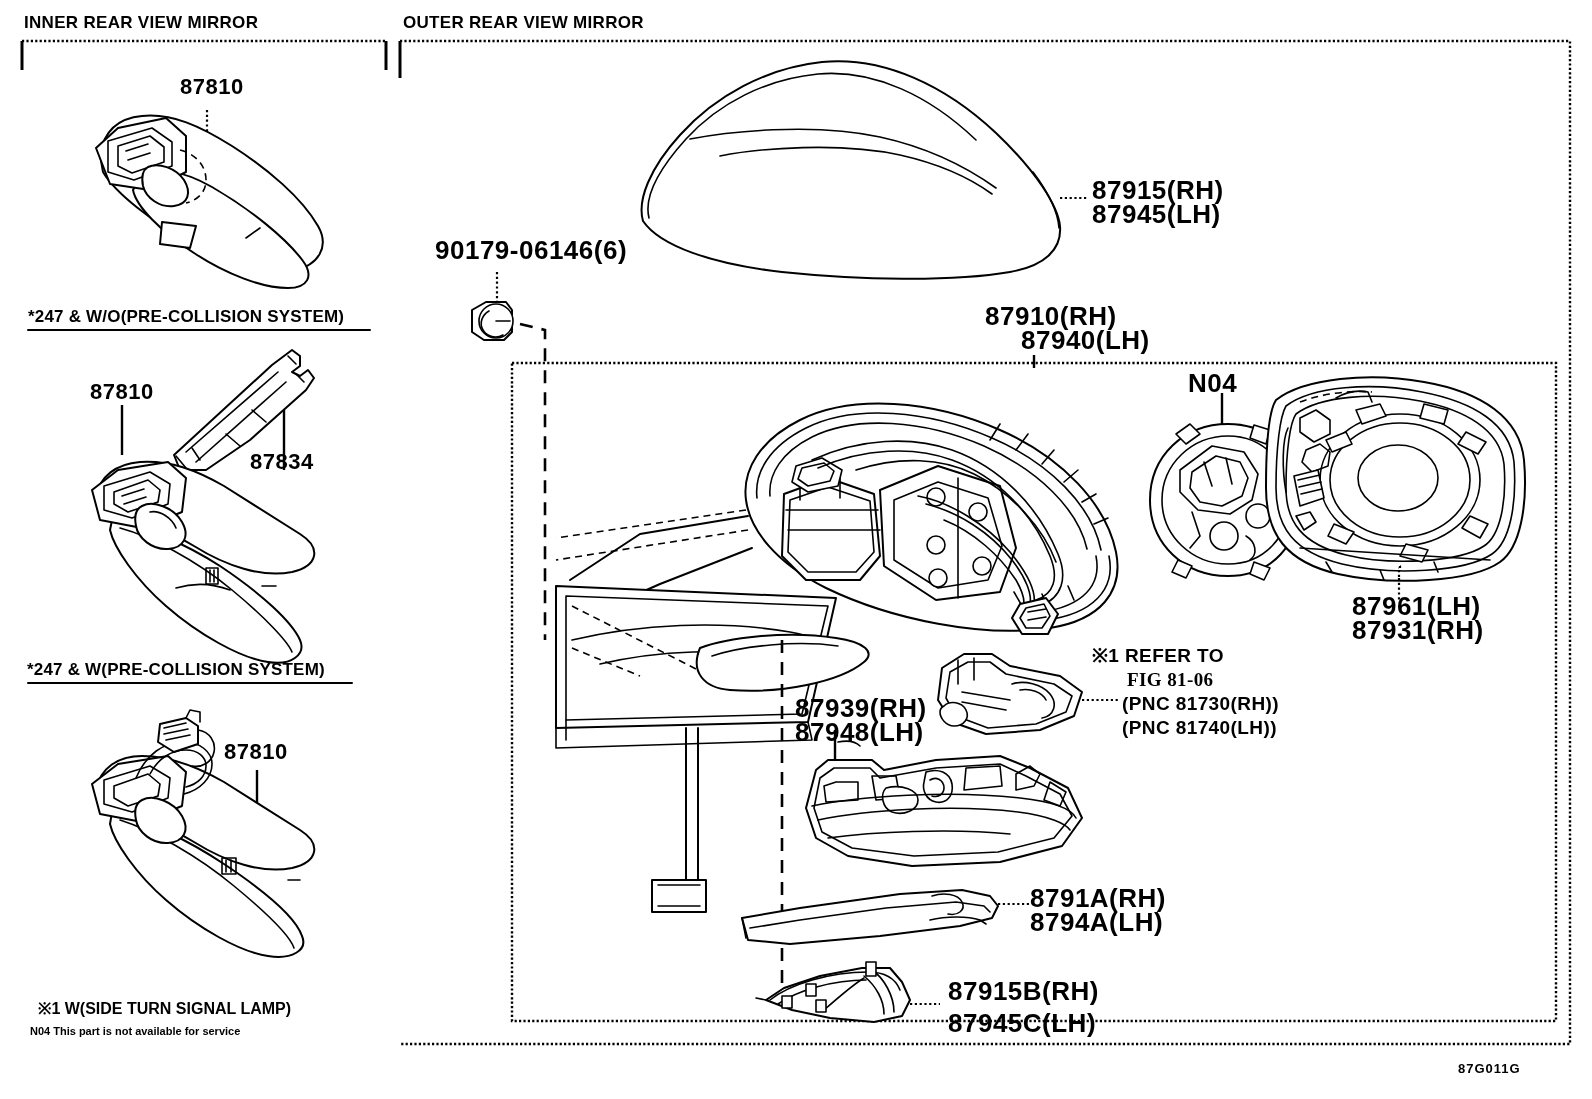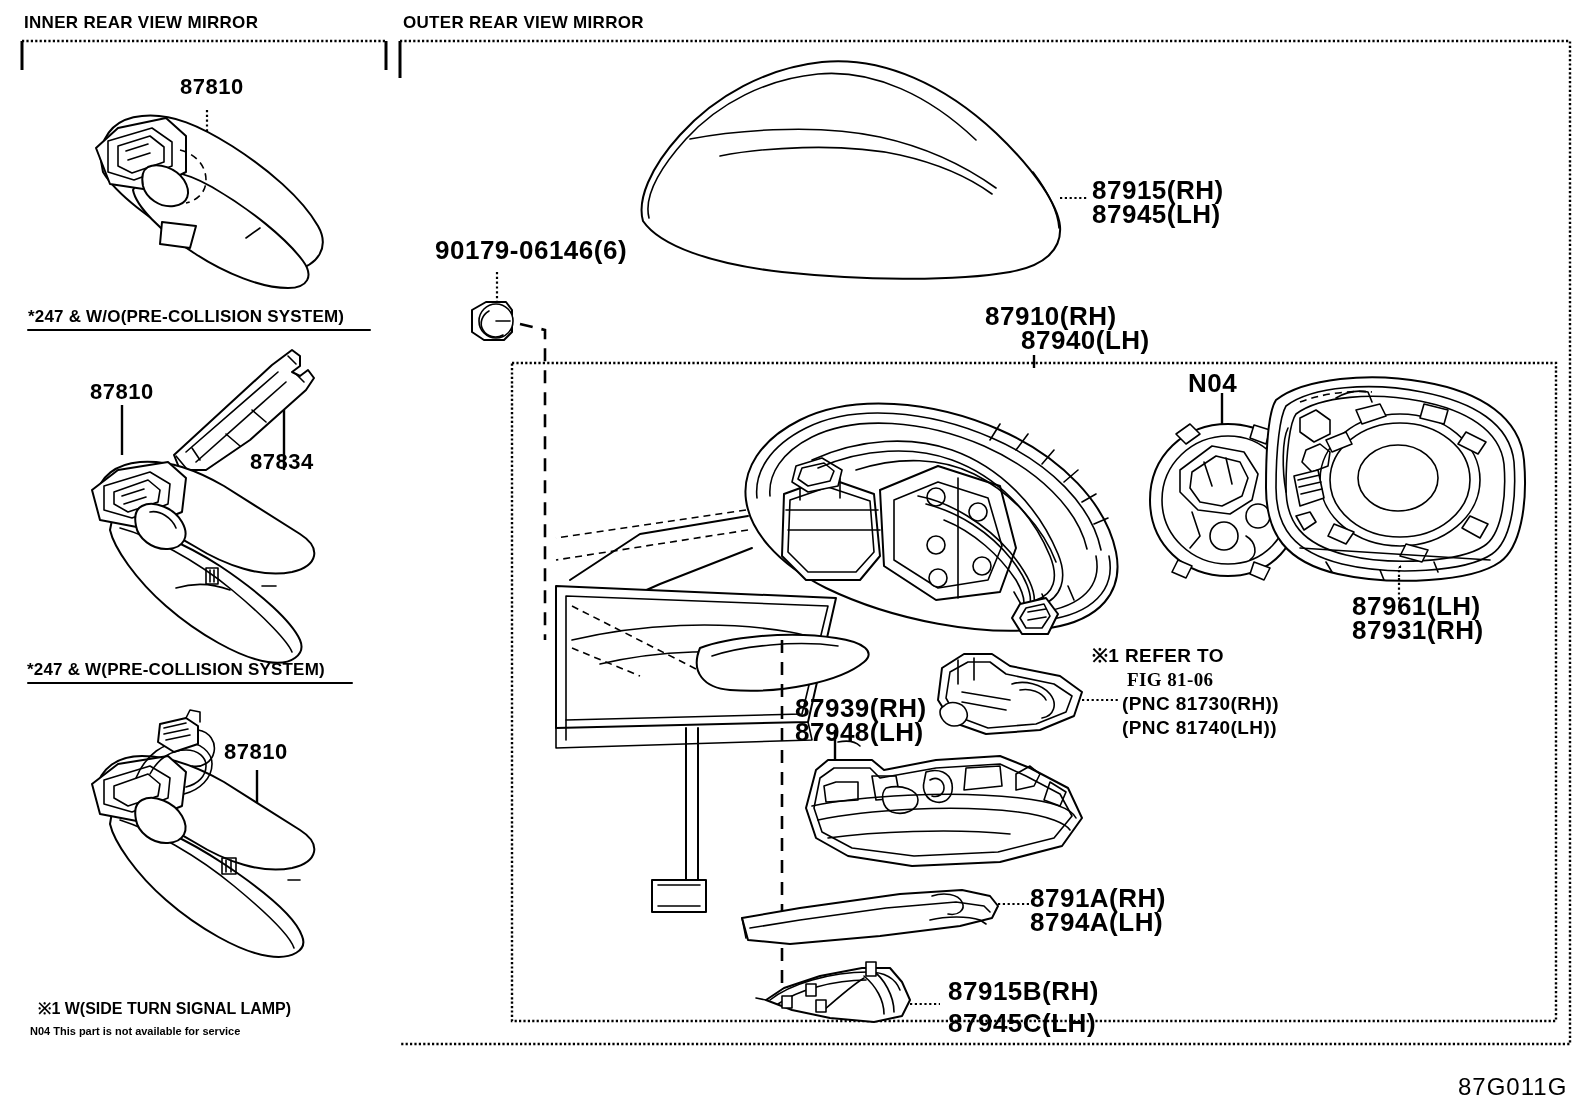--- a/index.html
+++ b/index.html
@@ -11,21 +11,21 @@
   svg.layer{position:absolute;left:0;top:0;width:1592px;height:1099px;}
 
   .lbl{position:absolute;white-space:pre;font-family:"Liberation Sans", sans-serif;
        font-weight:bold;color:#000;line-height:1.08;letter-spacing:0px;}
   .panel-title{font-size:17px;font-weight:bold;letter-spacing:0.3px;}
   .part-no{font-size:22px;font-weight:bold;letter-spacing:0.5px;}
   .part-no2{font-size:26px;font-weight:bold;letter-spacing:0.5px;}
   .sub-head{font-size:17px;font-weight:bold;letter-spacing:0.2px;}
   .note{font-size:16px;font-weight:bold;}
   .note-reg{font-size:11px;font-weight:bold;}
-  .figcode{font-size:24px;font-weight:normal;letter-spacing:1px;margin-top:12px;}
+  .figcode{font-size:13px;font-weight:bold;letter-spacing:1px;}
   .refblk{font-size:19px;font-weight:bold;line-height:1.25;letter-spacing:0.4px;}
 </style>
 </head>
 <body>
 
 <div class="stage">
 
   <svg class="layer" viewBox="0 0 1592 1099">
     <defs>
       <style>

